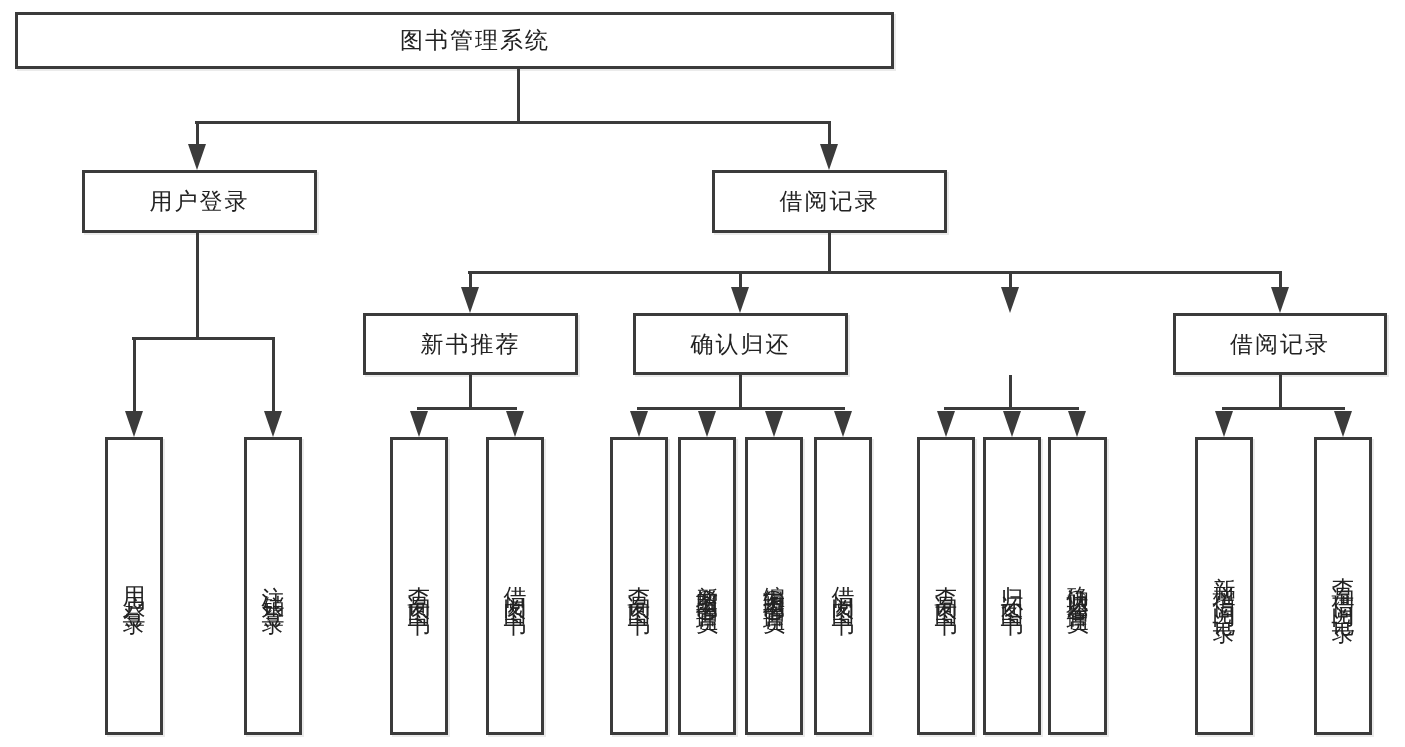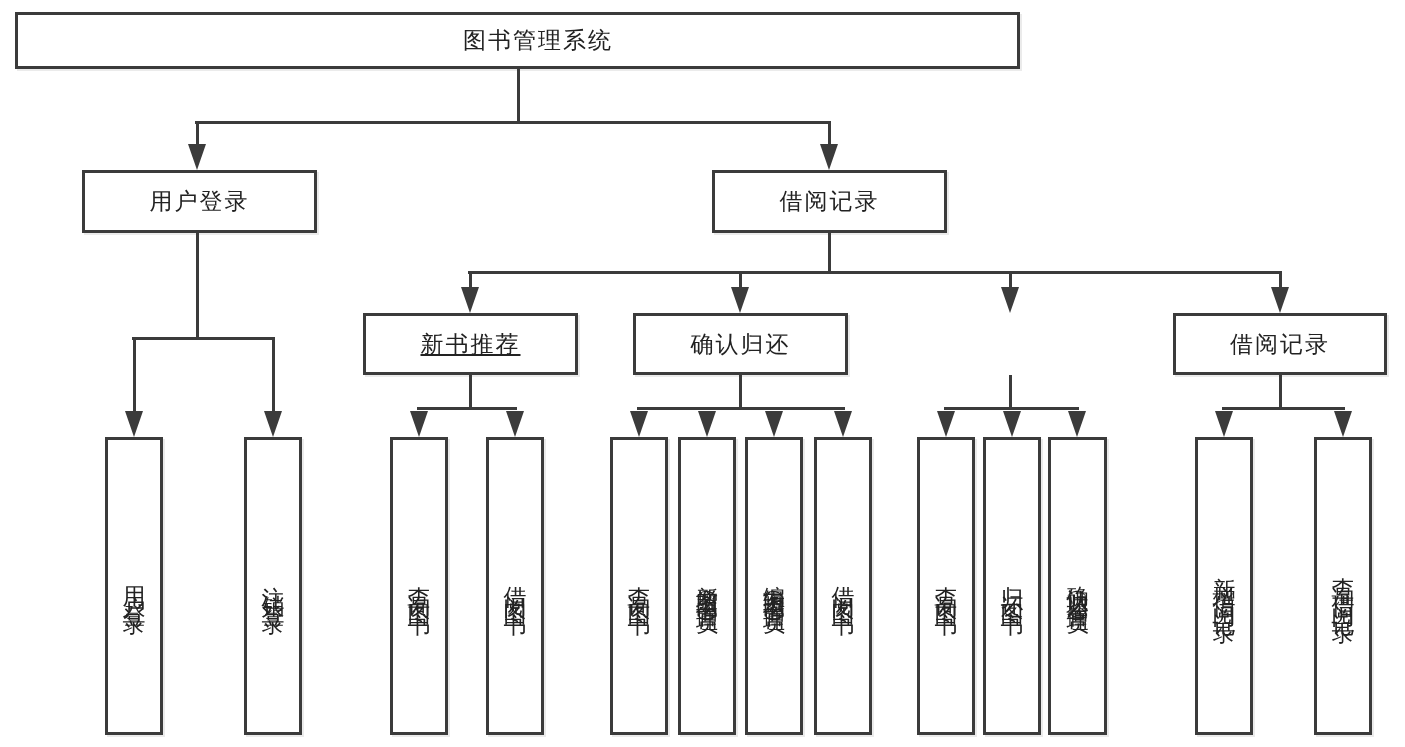--- a/index.html
+++ b/index.html
@@ -31,21 +31,21 @@
   .watermark {
     position:absolute; right:8px; bottom:7px; z-index:5;
     font-size:19px; color:#b9b9b9; letter-spacing:1px;
   }
 </style>
 </head>
 <body>
 
 <div class="canvas">
 
-  <div class="box hbox" style="left:15px; top:12px; width:1005px; height:57px;padding-left:41px;">
+  <div class="box hbox" style="left:15px; top:12px; width:879px; height:57px;padding-left:41px;">
     <span>图书管理系统</span>
   </div>
 
   <div class="vline" style="left:517px; top:69px; height:54px;"></div>
   <div class="hline" style="left:195px; top:121px; width:636px;"></div>
   <div class="vline" style="left:196px; top:121px; height:27px;"></div>
   <div class="arrow-down" style="left:188px; top:144px;"></div>
   <div class="vline" style="left:828px; top:121px; height:27px;"></div>
   <div class="arrow-down" style="left:820px; top:144px;"></div>
 
@@ -67,21 +67,21 @@
   <div class="hline" style="left:468px; top:271px; width:814px;"></div>
   <div class="vline" style="left:469px; top:271px; height:19px;"></div>
   <div class="arrow-down" style="left:461px; top:287px;"></div>
   <div class="vline" style="left:739px; top:271px; height:19px;"></div>
   <div class="arrow-down" style="left:731px; top:287px;"></div>
   <div class="vline" style="left:1009px; top:271px; height:19px;"></div>
   <div class="arrow-down" style="left:1001px; top:287px;"></div>
   <div class="vline" style="left:1279px; top:271px; height:19px;"></div>
   <div class="arrow-down" style="left:1271px; top:287px;"></div>
 
-  <div class="box hbox" style="left:363px; top:313px; width:215px; height:62px;text-decoration:underline;">
+  <div class="box hbox" style="left:363px; top:313px; width:215px; height:62px;">
     <span>新书推荐</span>
   </div>
   <div class="box hbox" style="left:633px; top:313px; width:215px; height:62px;">
     <span>确认归还</span>
   </div>
   <div class="box hbox" style="left:1173px; top:313px; width:214px; height:62px;">
     <span>借阅记录</span>
   </div>
 
   <div class="vline" style="left:469px; top:375px; height:35px;"></div>

